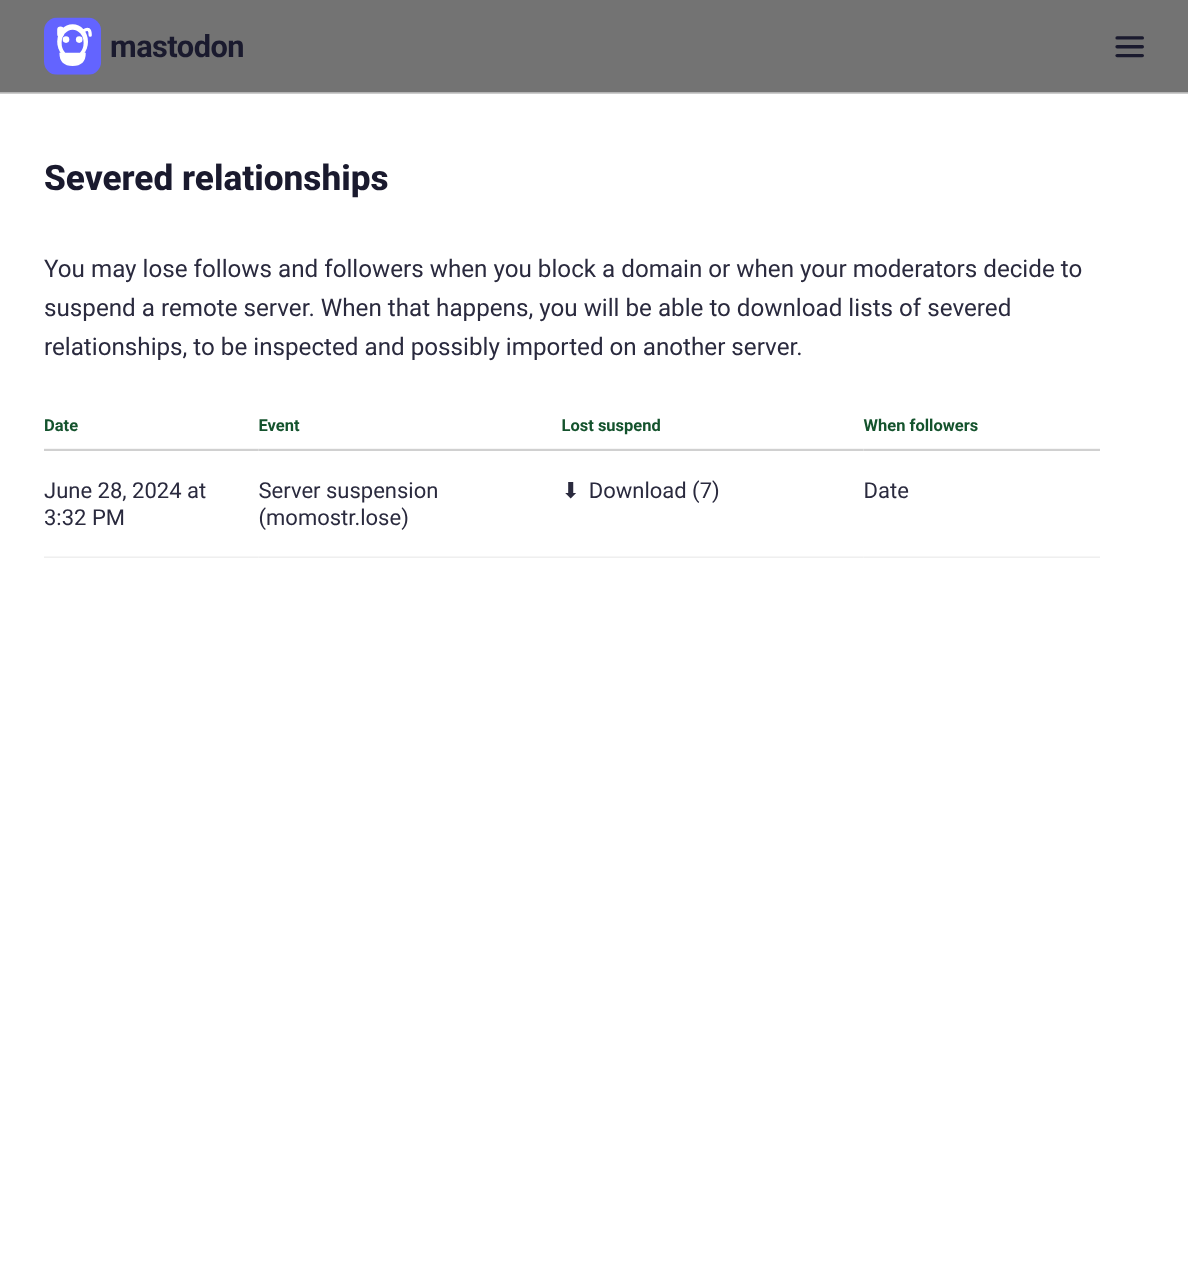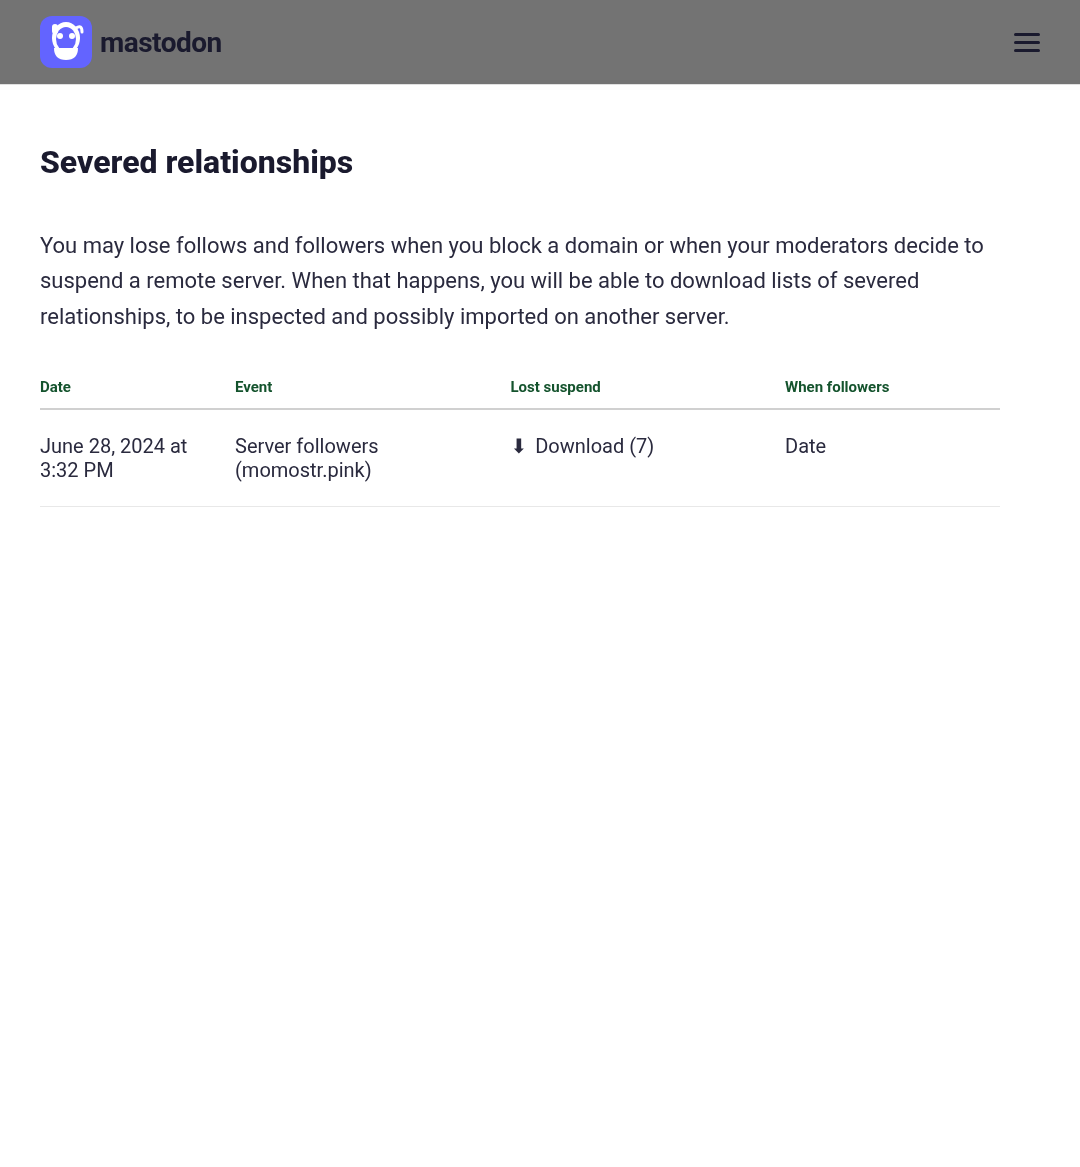--- a/index.html
+++ b/index.html
@@ -180,21 +180,21 @@
       <tr>
         <th class="col-date">Date</th>
         <th class="col-event">Event</th>
         <th class="col-lost-follows">Lost suspend</th>
         <th class="col-lost-followers">When followers</th>
       </tr>
     </thead>
     <tbody>
       <tr>
         <td class="col-date">June 28, 2024 at 3:32 PM</td>
-        <td class="col-event">Server followers (momostr.pink)</td>
+        <td class="col-event">Server suspension (momostr.lose)</td>
         <td class="col-lost-follows">
           <a class="download-link" href="#">
             <span class="download-icon">⬇</span>
             <span>Download (7)</span>
           </a>
         </td>
         <td class="col-lost-followers">Date</td>
       </tr>
     </tbody>
   </table>

